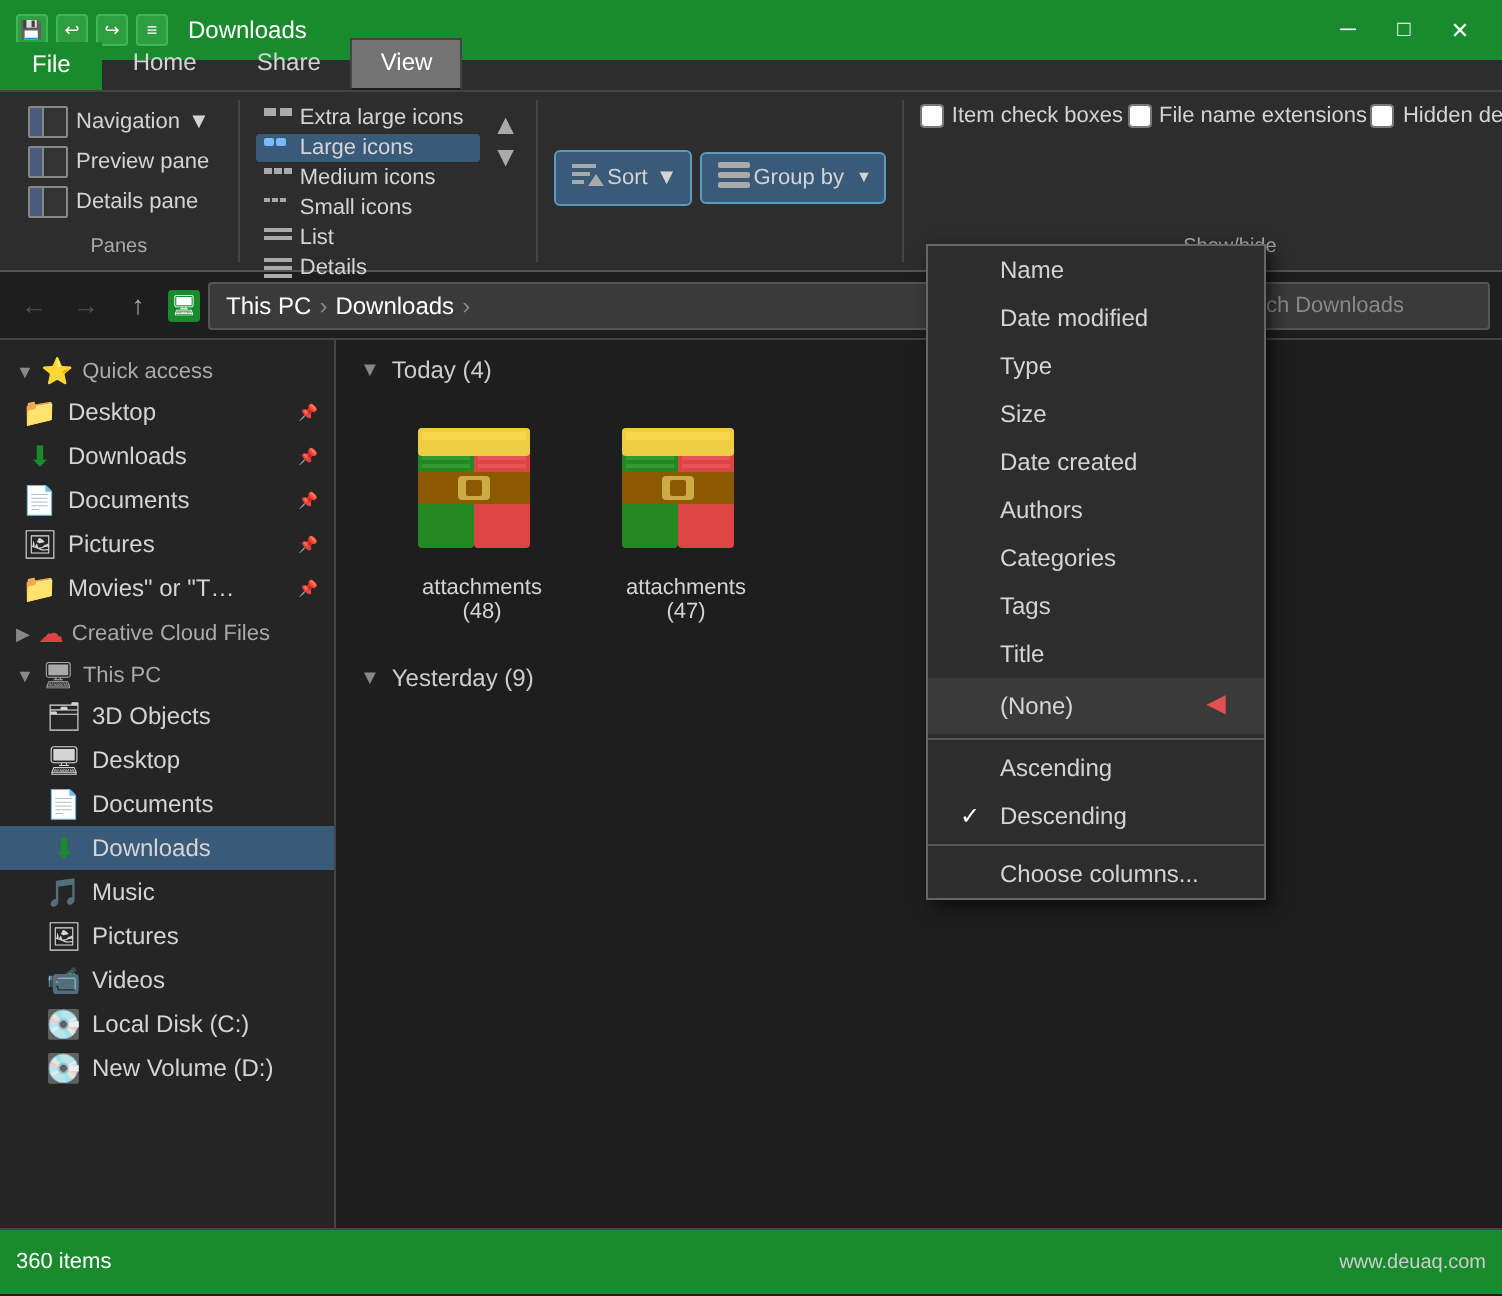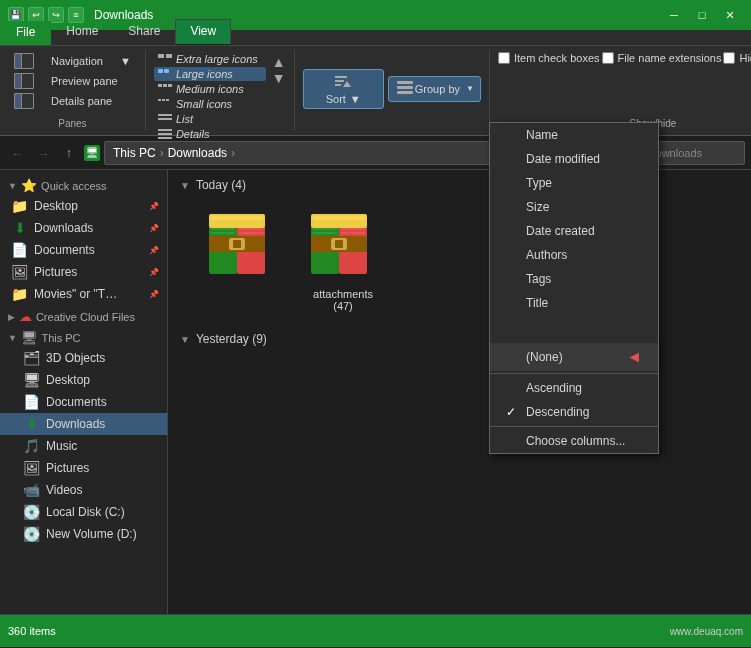--- a/index.html
+++ b/index.html
@@ -59,21 +59,21 @@
       border-bottom: 1px solid #444;
     }
     .ribbon-tab {
       padding: 4px 14px 6px;
       font-size: 12px;
       cursor: pointer;
       color: #d4d4d4;
       border: 1px solid transparent;
     }
     .ribbon-tab.active {
-      background: #15803d;
+      background: #737373;
       border-top: 1px solid #444;
       border-left: 1px solid #444;
       border-right: 1px solid #444;
       border-bottom: 1px solid #1e1e1e;
       color: #fff;
     }
     .ribbon-tab.file-tab {
       background: #1a8a2e;
       color: #fff;
       border: none;
@@ -105,38 +105,37 @@
       padding-top: 4px;
     }
     .ribbon-group-content {
       display: flex;
       align-items: flex-start;
       gap: 6px;
       flex: 1;
     }
     .sort-btn {
       display: flex;
-      flex-direction: column;
-      align-items: center;
-      padding: 3px 22px;
+      flex-direction: row;
+      align-items: center;
+      padding: 3px 6px;
       cursor: pointer;
       border-radius: 3px;
       position: relative;
       color: #d4d4d4;
       font-size: 11px;
       background: #3a5a7a;
       border: 1px solid #5a9abd;
     }
 
     
     .layout-icons {
       display: flex;
       flex-direction: column;
       gap: 1px;
-      font-style: italic;
     }
     .layout-icon-row {
       display: flex;
       align-items: center;
       gap: 4px;
       padding: 1px 4px;
       cursor: pointer;
       border-radius: 2px;
       font-size: 11px;
       color: #d4d4d4;
@@ -309,37 +308,37 @@
 
     
     .winrar-icon {
       width: 80px;
       height: 80px;
       position: relative;
     }
     .dropdown-menu {
       position: absolute;
       top: 122px;
-      left: 489px;
+      left: 463px;
       width: 170px;
       background: #2d2d2d;
       border: 1px solid #666;
       box-shadow: 3px 3px 8px rgba(0,0,0,0.6);
       z-index: 200;
       font-size: 12px;
     }
     .dropdown-item {
       padding: 5px 16px;
       cursor: pointer;
       color: #d4d4d4;
       display: flex;
       align-items: center;
       gap: 6px;
     }
-    .dropdown-item.highlighted { background: #3a3a3a; margin-top: 28px; }
+    .dropdown-item.highlighted { background: #3a3a3a; }
     .dropdown-separator {
       height: 1px;
       background: #555;
       margin: 2px 0;
     }
     .checkmark { color: #fff; font-size: 12px; width: 14px; }
     .no-check { width: 14px; }
     .arrow-indicator {
       margin-left: auto;
       color: #e05050;
@@ -387,21 +386,21 @@
     
     .panes-content {
       display: flex;
       flex-direction: column;
       gap: 2px;
       align-items: flex-start;
     }
     .panes-btn {
       display: flex;
       align-items: center;
-      gap: 17px;
+      gap: 4px;
       padding: 1px 6px;
       cursor: pointer;
       border-radius: 2px;
       font-size: 11px;
       color: #d4d4d4;
       width: 100%;
     }
     .pane-icon {
       width: 20px; height: 16px;
       border: 1px solid #888;
@@ -702,20 +701,21 @@
 
             <rect x="10" y="28" width="24" height="2" fill="#44aa44" opacity="0.5"></rect>
             <rect x="10" y="24" width="24" height="2" fill="#44aa44" opacity="0.5"></rect>
 
             <rect x="38" y="28" width="24" height="2" fill="#ee6666" opacity="0.5"></rect>
             <rect x="38" y="24" width="24" height="2" fill="#ee6666" opacity="0.5"></rect>
 
             <rect x="10" y="12" width="52" height="4" fill="#ffdd55" opacity="0.6"></rect>
           </svg>
         </div>
+        <span class="file-name">attachments (48)</span>
       </div>
 
       <div class="file-item">
         <div class="winrar-icon">
           <svg width="80" height="80" viewBox="0 0 80 80">
             <rect x="8" y="10" width="28" height="60" rx="2" fill="#228822"></rect>
             <rect x="36" y="10" width="28" height="60" rx="2" fill="#dd4444"></rect>
             <rect x="8" y="10" width="56" height="14" rx="2" fill="#eecc44"></rect>
             <rect x="8" y="32" width="56" height="16" rx="1" fill="#8b5a00"></rect>
             <rect x="28" y="34" width="16" height="12" rx="2" fill="#ccaa44"></rect>
@@ -758,20 +758,24 @@
   <div class="dropdown-item">
     <span class="no-check"></span>
     <span>Date created</span>
   </div>
   <div class="dropdown-item">
     <span class="no-check"></span>
     <span>Authors</span>
   </div>
   <div class="dropdown-item">
     <span class="no-check"></span>
+    <span>Categories</span>
+  </div>
+  <div class="dropdown-item">
+    <span class="no-check"></span>
     <span>Tags</span>
   </div>
   <div class="dropdown-item">
     <span class="no-check"></span>
     <span>Title</span>
   </div>
   <div class="dropdown-item highlighted">
     <span class="no-check"></span>
     <span>(None)</span>
     <span class="arrow-indicator">◄</span>

